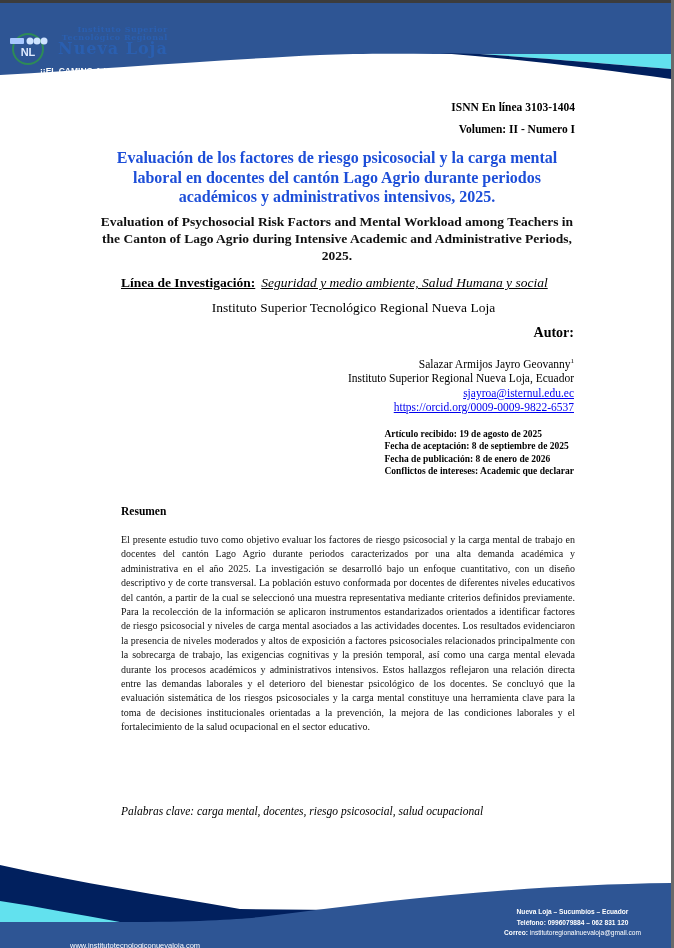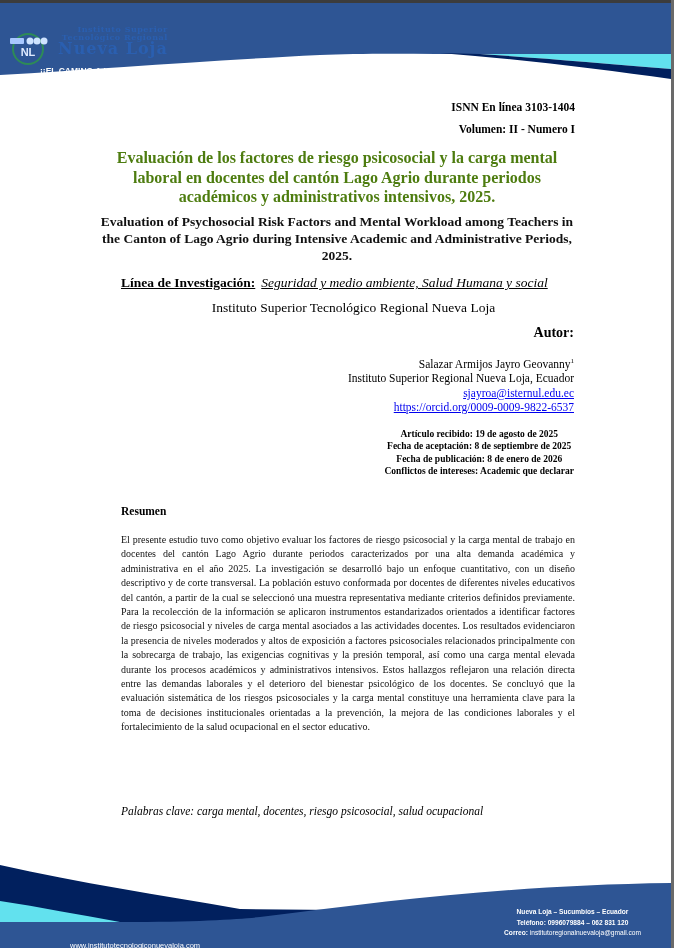--- a/index.html
+++ b/index.html
@@ -7,31 +7,31 @@
   .page { position:absolute; left:0; top:3px; width:671px; height:945px; background:#fff; overflow:hidden; }
   .header { position:absolute; left:0; top:0; width:671px; height:90px; }
   .header svg { position:absolute; left:0; top:0; }
   .logo { position:absolute; left:8px; top:22px; width:48px; height:42px; }
   .inst-name { position:absolute; left:58px; top:22px; font-family:"DejaVu Serif", serif; font-weight:bold; color:#2a5fb0; line-height:1;text-align:right; }
   .inst-name .l1, .inst-name .l2 { font-size:8px; letter-spacing:0.5px; }
   .inst-name .l3 { font-size:16px; letter-spacing:1px; }
   .slogan { position:absolute; left:40px; top:63px; color:#fff; font-family:"Liberation Sans", sans-serif; font-size:8.5px; font-weight:bold; }
   .issn { position:absolute; right:96px; top:98px; font-size:11.5px; font-weight:bold; color:#000; }
   .volume { position:absolute; right:96px; top:120px; font-size:11.5px; font-weight:bold; color:#000; }
-  .title-es { position:absolute; left:100px; width:474px; top:145px; text-align:center; font-size:16px; font-weight:bold; line-height:19.5px; color:#4d7c0f; }
+  .title-es { position:absolute; left:100px; width:474px; top:145px; text-align:center; font-size:16px; font-weight:bold; line-height:19.5px; color:#1d4ed8; }
   .title-en { position:absolute; left:100px; width:474px; top:210px; text-align:center; font-size:13.5px; font-weight:bold; line-height:17px; color:#111; }
   .linea { position:absolute; left:121px; top:272px; font-size:13.5px;text-decoration:underline; }
   .linea b { font-weight:bold; }
   .linea i { font-style:italic; margin-left:6px; }
   .inst { position:absolute; left:100px; width:507px; top:297px; text-align:center; font-size:13.5px; }
   .autor-label { position:absolute; right:97px; top:322px; font-size:14px; font-weight:bold; }
   .author-block { position:absolute; right:97px; top:351px; text-align:right; font-size:11.5px; line-height:14.5px; }
   .author-block a { color:#0000ee; text-decoration:underline; }
   .author-block sup { font-size:7px; }
-  .dates { position:absolute; right:97px; top:425px; text-align:center; font-size:9.5px; font-weight:bold; line-height:12.3px; }
+  .dates { position:absolute; right:97px; top:425px; text-align:left; font-size:9.5px; font-weight:bold; line-height:12.3px; }
   .resumen-h { position:absolute; left:121px; top:502px; font-size:11.5px; font-weight:bold; }
   .abstract { position:absolute; left:121px; width:454px; top:530px; font-size:10px; line-height:14.4px; text-align:justify; color:#111; }
   .keywords { position:absolute; left:121px; top:802px; font-size:11.5px; font-style:italic; }
   .footer { position:absolute; left:0; top:840px; width:671px; height:108px; }
   .footer svg { position:absolute; left:0; top:0; }
   .web { position:absolute; left:70px; top:938px; font-family:"Liberation Sans", sans-serif; font-size:7.5px; color:#fff; }
   .contact { position:absolute; left:480px; top:904px; width:185px; text-align:center; font-family:"Liberation Sans", sans-serif; font-size:6.6px; color:#fff; line-height:10.5px; font-weight:bold; }
   .contact .light { font-weight:normal; }
   .rborder { position:absolute; right:0; top:0; width:3px; height:948px; background:#6a6a6a; }
 </style>

